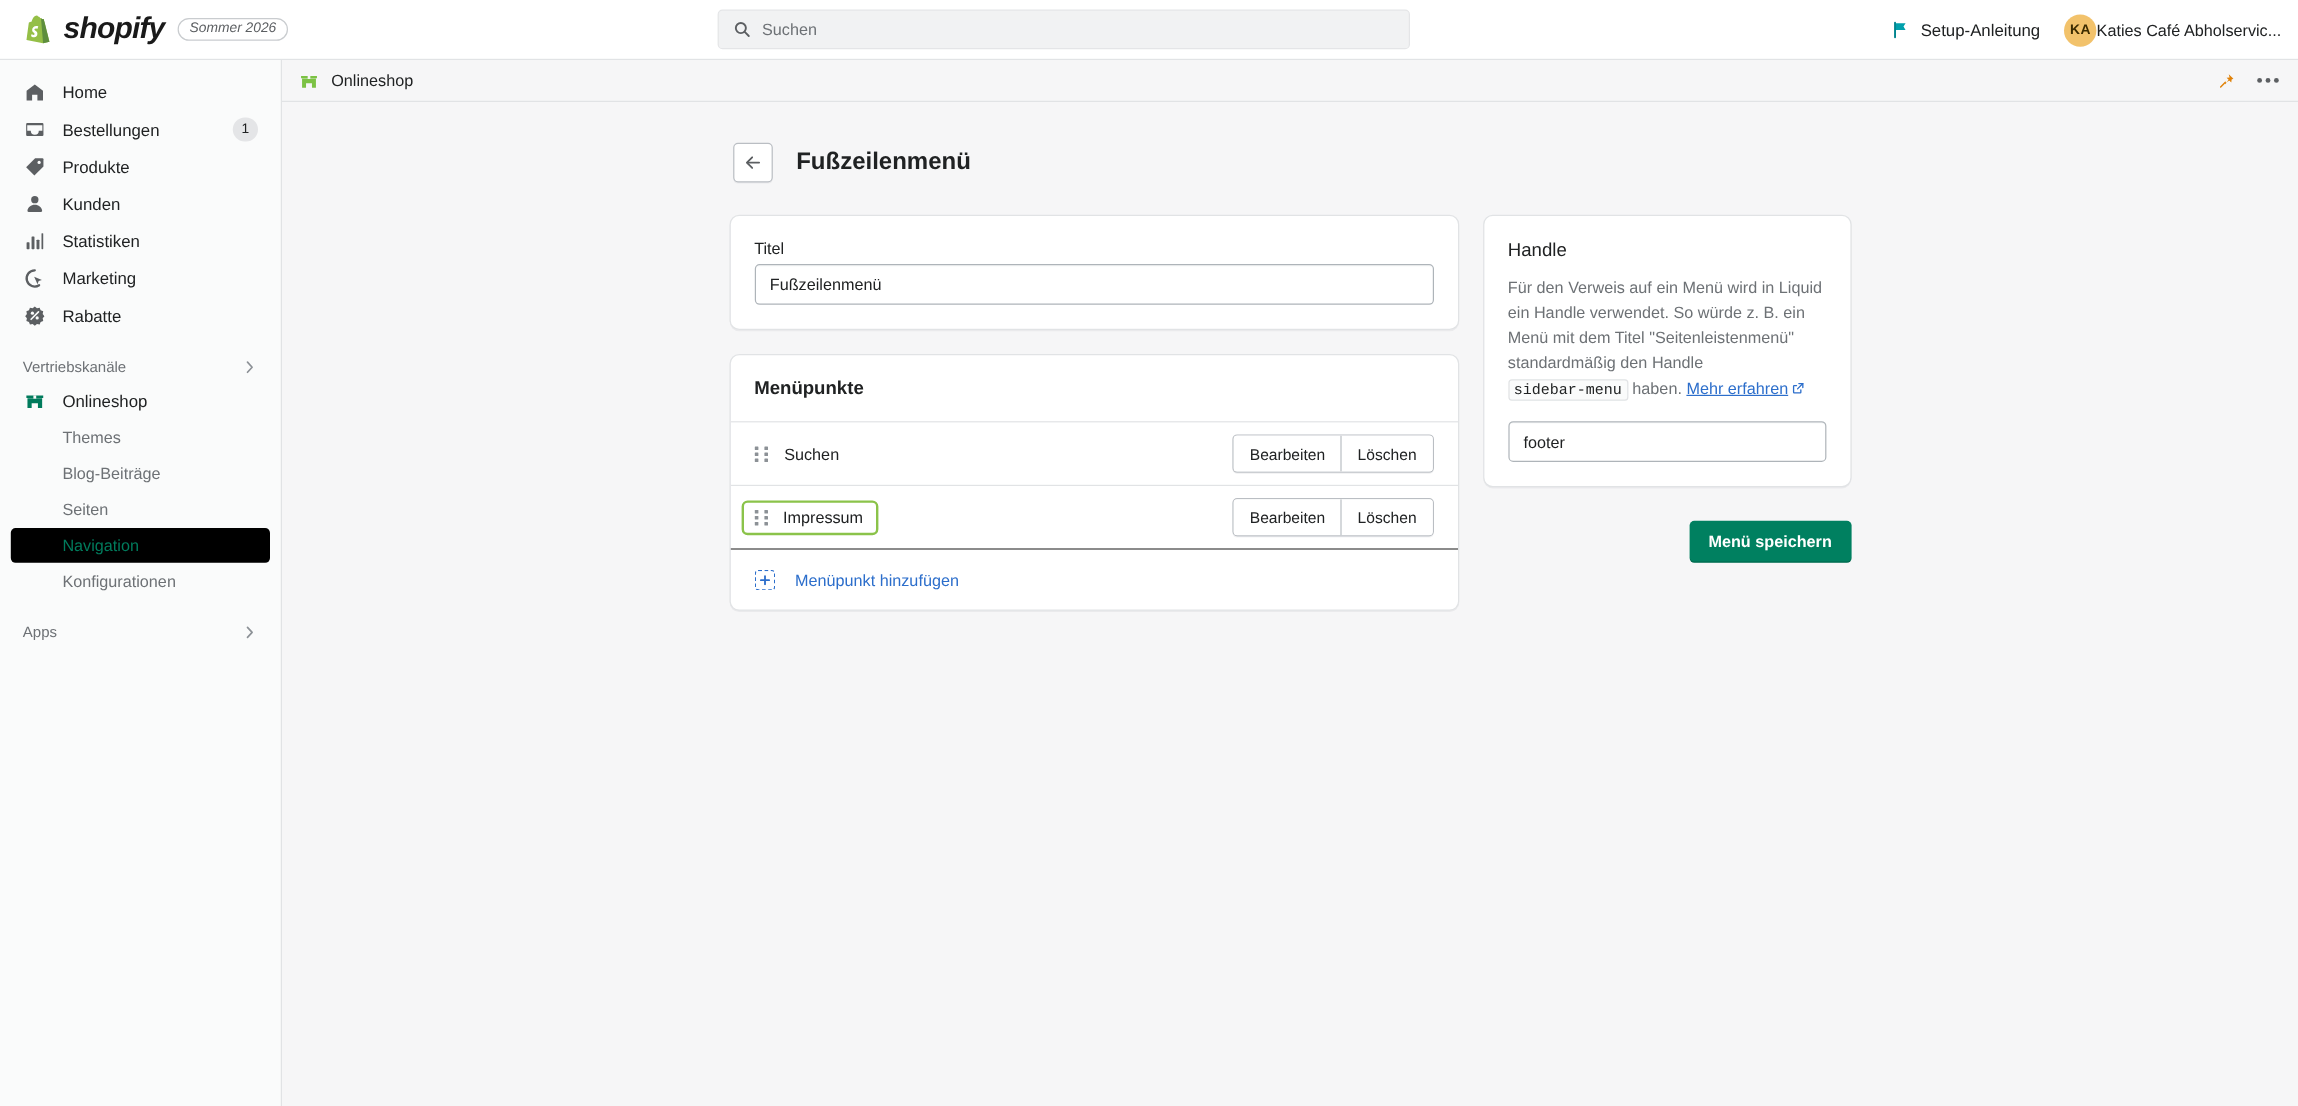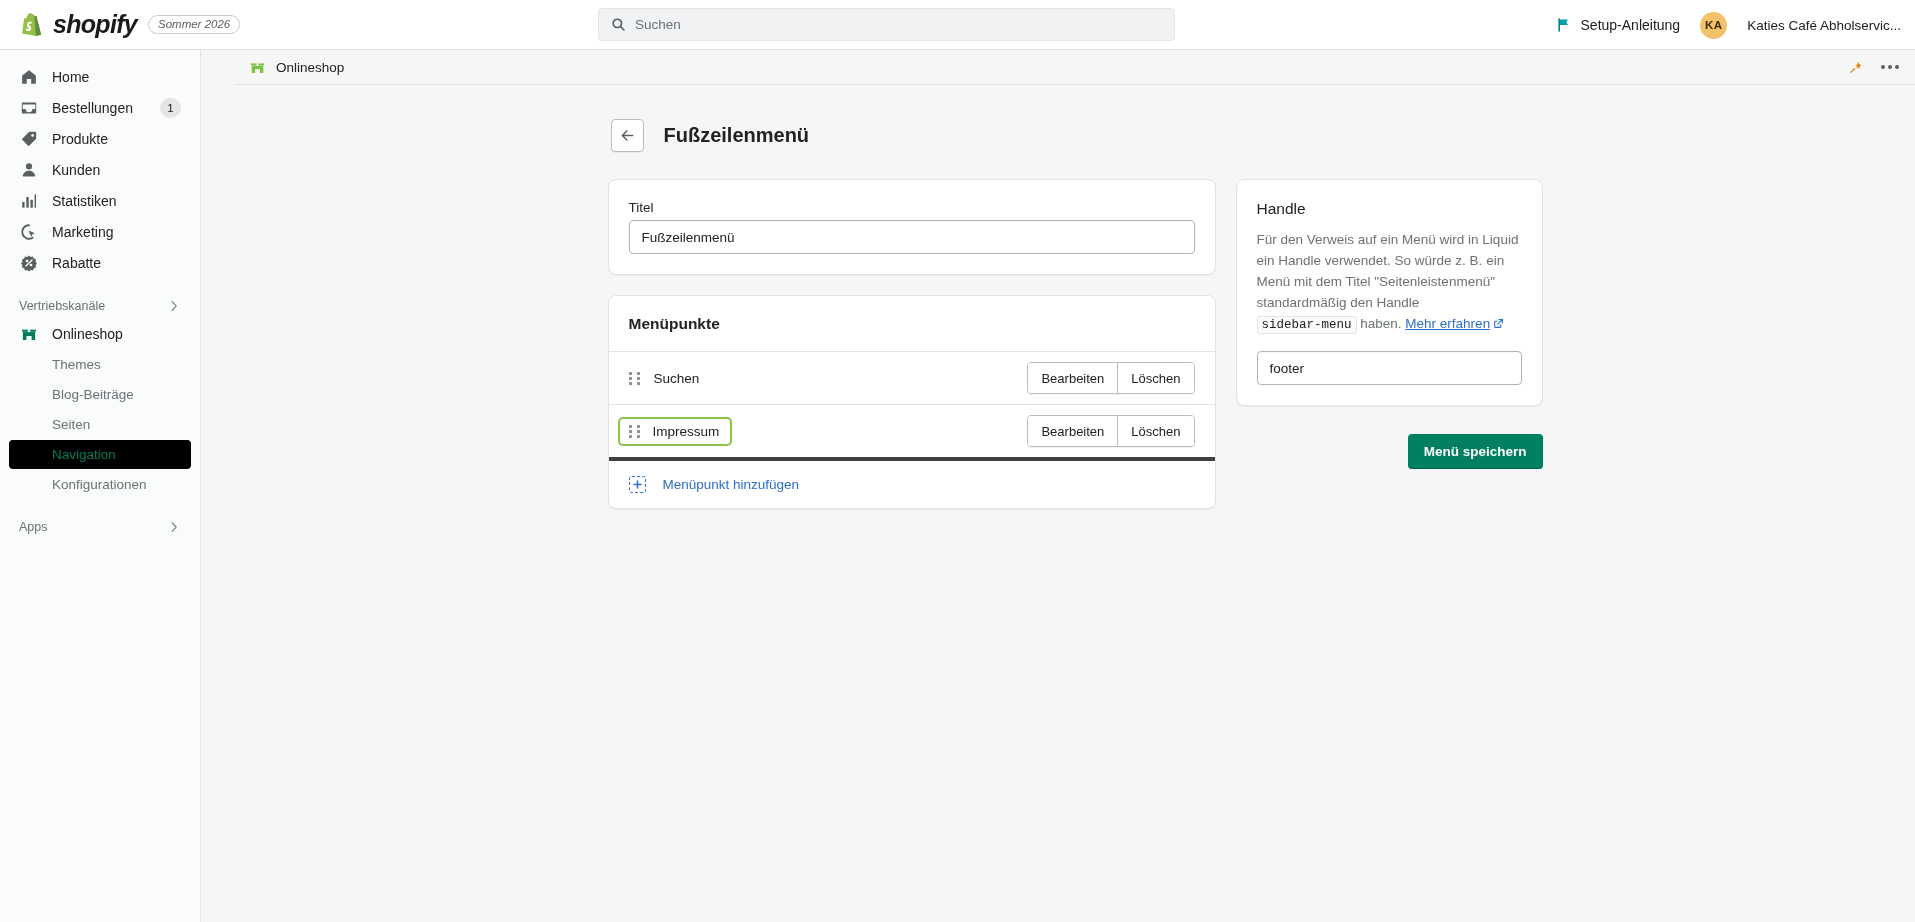--- a/index.html
+++ b/index.html
@@ -31,34 +31,34 @@
   .search-wrap { position: absolute; left: 598px; top: 8px; width: 577px; height: 33px; }
   .search-box {
     width: 100%; height: 100%;
     background: #f1f2f3; border: 1px solid #e4e5e7; border-radius: 4px;
     display: flex; align-items: center; gap: 9px; padding-left: 12px;
     cursor: text;
   }
   .search-box .ph { font-size: 13.5px; color: #6d7175; }
   .top-right { position: absolute; right: 14px; top: 0; height: 50px; display: flex; align-items: center; gap: 20px; }
   .setup-link { display: flex; align-items: center; gap: 9px; font-size: 14px; color: #202223; cursor: pointer; }
-  .acct { display: flex; align-items: center; gap: 20px; cursor: pointer; }
+  .acct { display: flex; align-items: center; gap: 0; cursor: pointer; }
   .avatar {
     width: 27px; height: 27px; border-radius: 50%;
     background: #f2c26b; color: #3d2c00;
     font-size: 11.5px; font-weight: 700;
     display: flex; align-items: center; justify-content: center;
     letter-spacing: 0.3px;
   }
   .acct-name { font-size: 13.5px; color: #202223; max-width: 180px; white-space: nowrap; overflow: hidden; }
 
   
   .sidebar {
     position: absolute; top: 50px; left: 0;
-    width: 201px; height: 872px;
+    width: 235px; height: 872px;
     background: #fafbfb;
     border-right: 1px solid #e1e3e5;
     padding-top: 12px;
     overflow: hidden;
   }
   .nav-item {
     display: flex; align-items: center; gap: 13px;
     height: 29px; margin: 0 9px 2px;
     padding: 0 10px; border-radius: 4px;
     font-size: 14px; color: #202223; cursor: pointer;
@@ -144,21 +144,21 @@
   }
   .mi-focus .handle-dots { margin-right: 13px; }
   .btn-group { margin-left: auto; display: flex; border: 1px solid #babec3; border-radius: 4px; overflow: hidden; box-shadow: 0 1px 0 rgba(22,29,37,.05); }
   .btn-group > div {
     height: 30px; padding: 0 13px; background: #fff;
     font-size: 13px; color: #202223;
     display: flex; align-items: center; cursor: pointer;
   }
   .btn-group > div + div { border-left: 1px solid #babec3; }
 
-  .add-row { display: flex; align-items: center; height: 51px; padding: 0 20px; border-top: 4px solid #404040; cursor: pointer; }
+  .add-row { display: flex; align-items: center; height: 51px; padding: 0 20px; border-top: 1px solid #404040; cursor: pointer; }
   .add-sq {
     width: 17px; height: 17px; border: 1.5px dashed #2c6ecb; border-radius: 3px;
     display: flex; align-items: center; justify-content: center; margin-right: 17px; flex: 0 0 auto;
   }
   .add-label { font-size: 13.5px; color: #2c6ecb; }
 
   .side-title { font-size: 15.5px; font-weight: 400; color: #202223; margin-bottom: 12px; }
   .side-text { font-size: 13.5px; line-height: 1.55; color: #6d7175; }
   .code-chip {
     font-family: "Liberation Mono", monospace; font-size: 12.5px;

